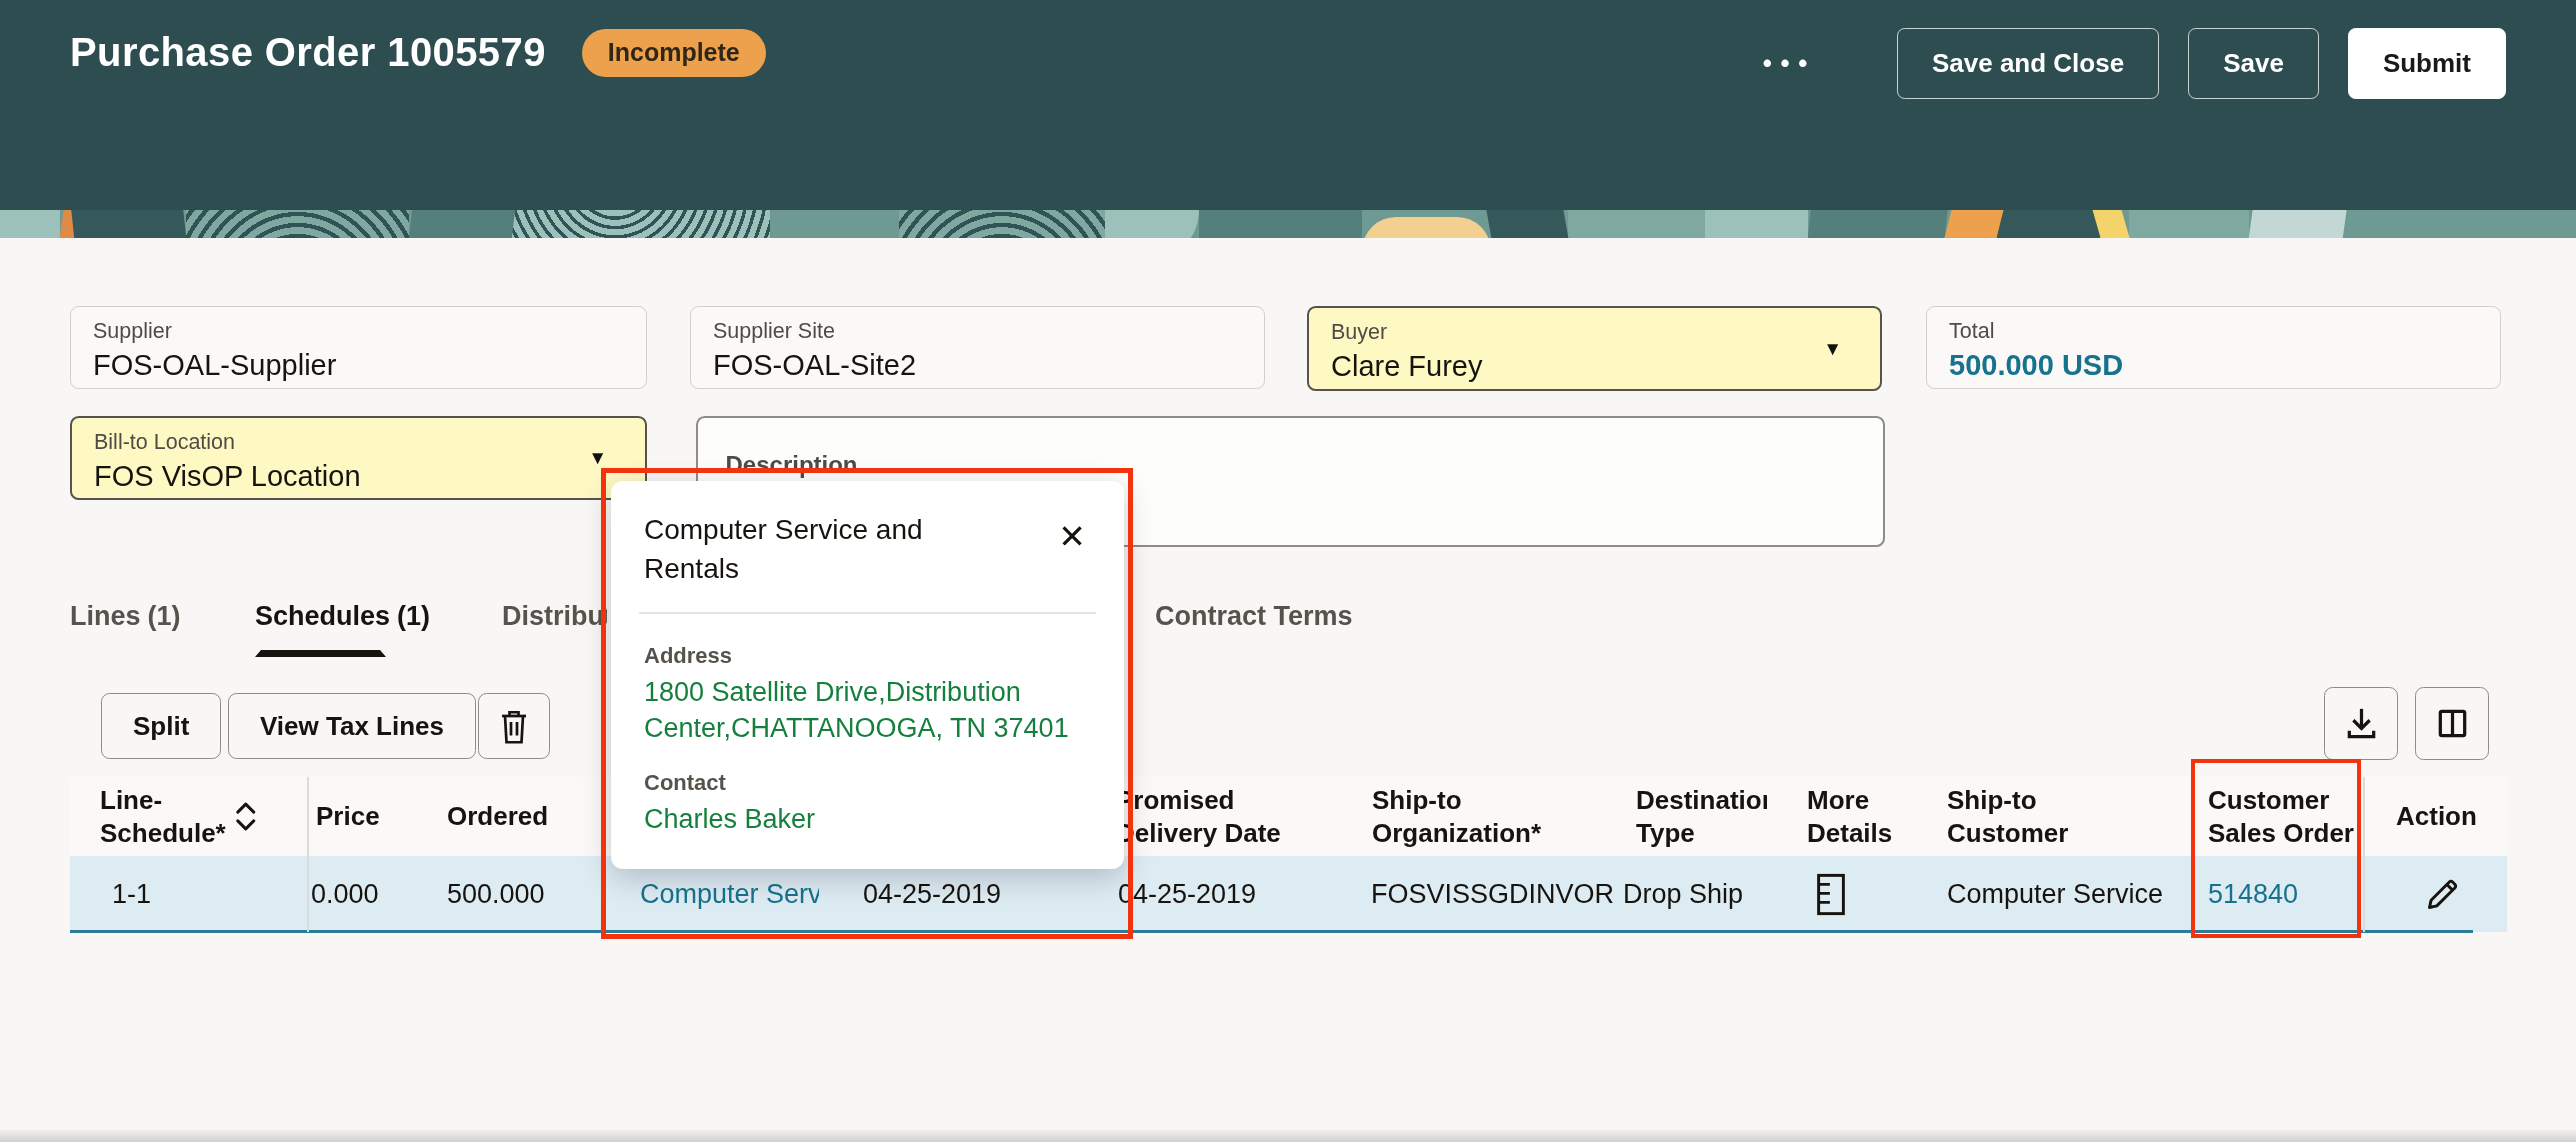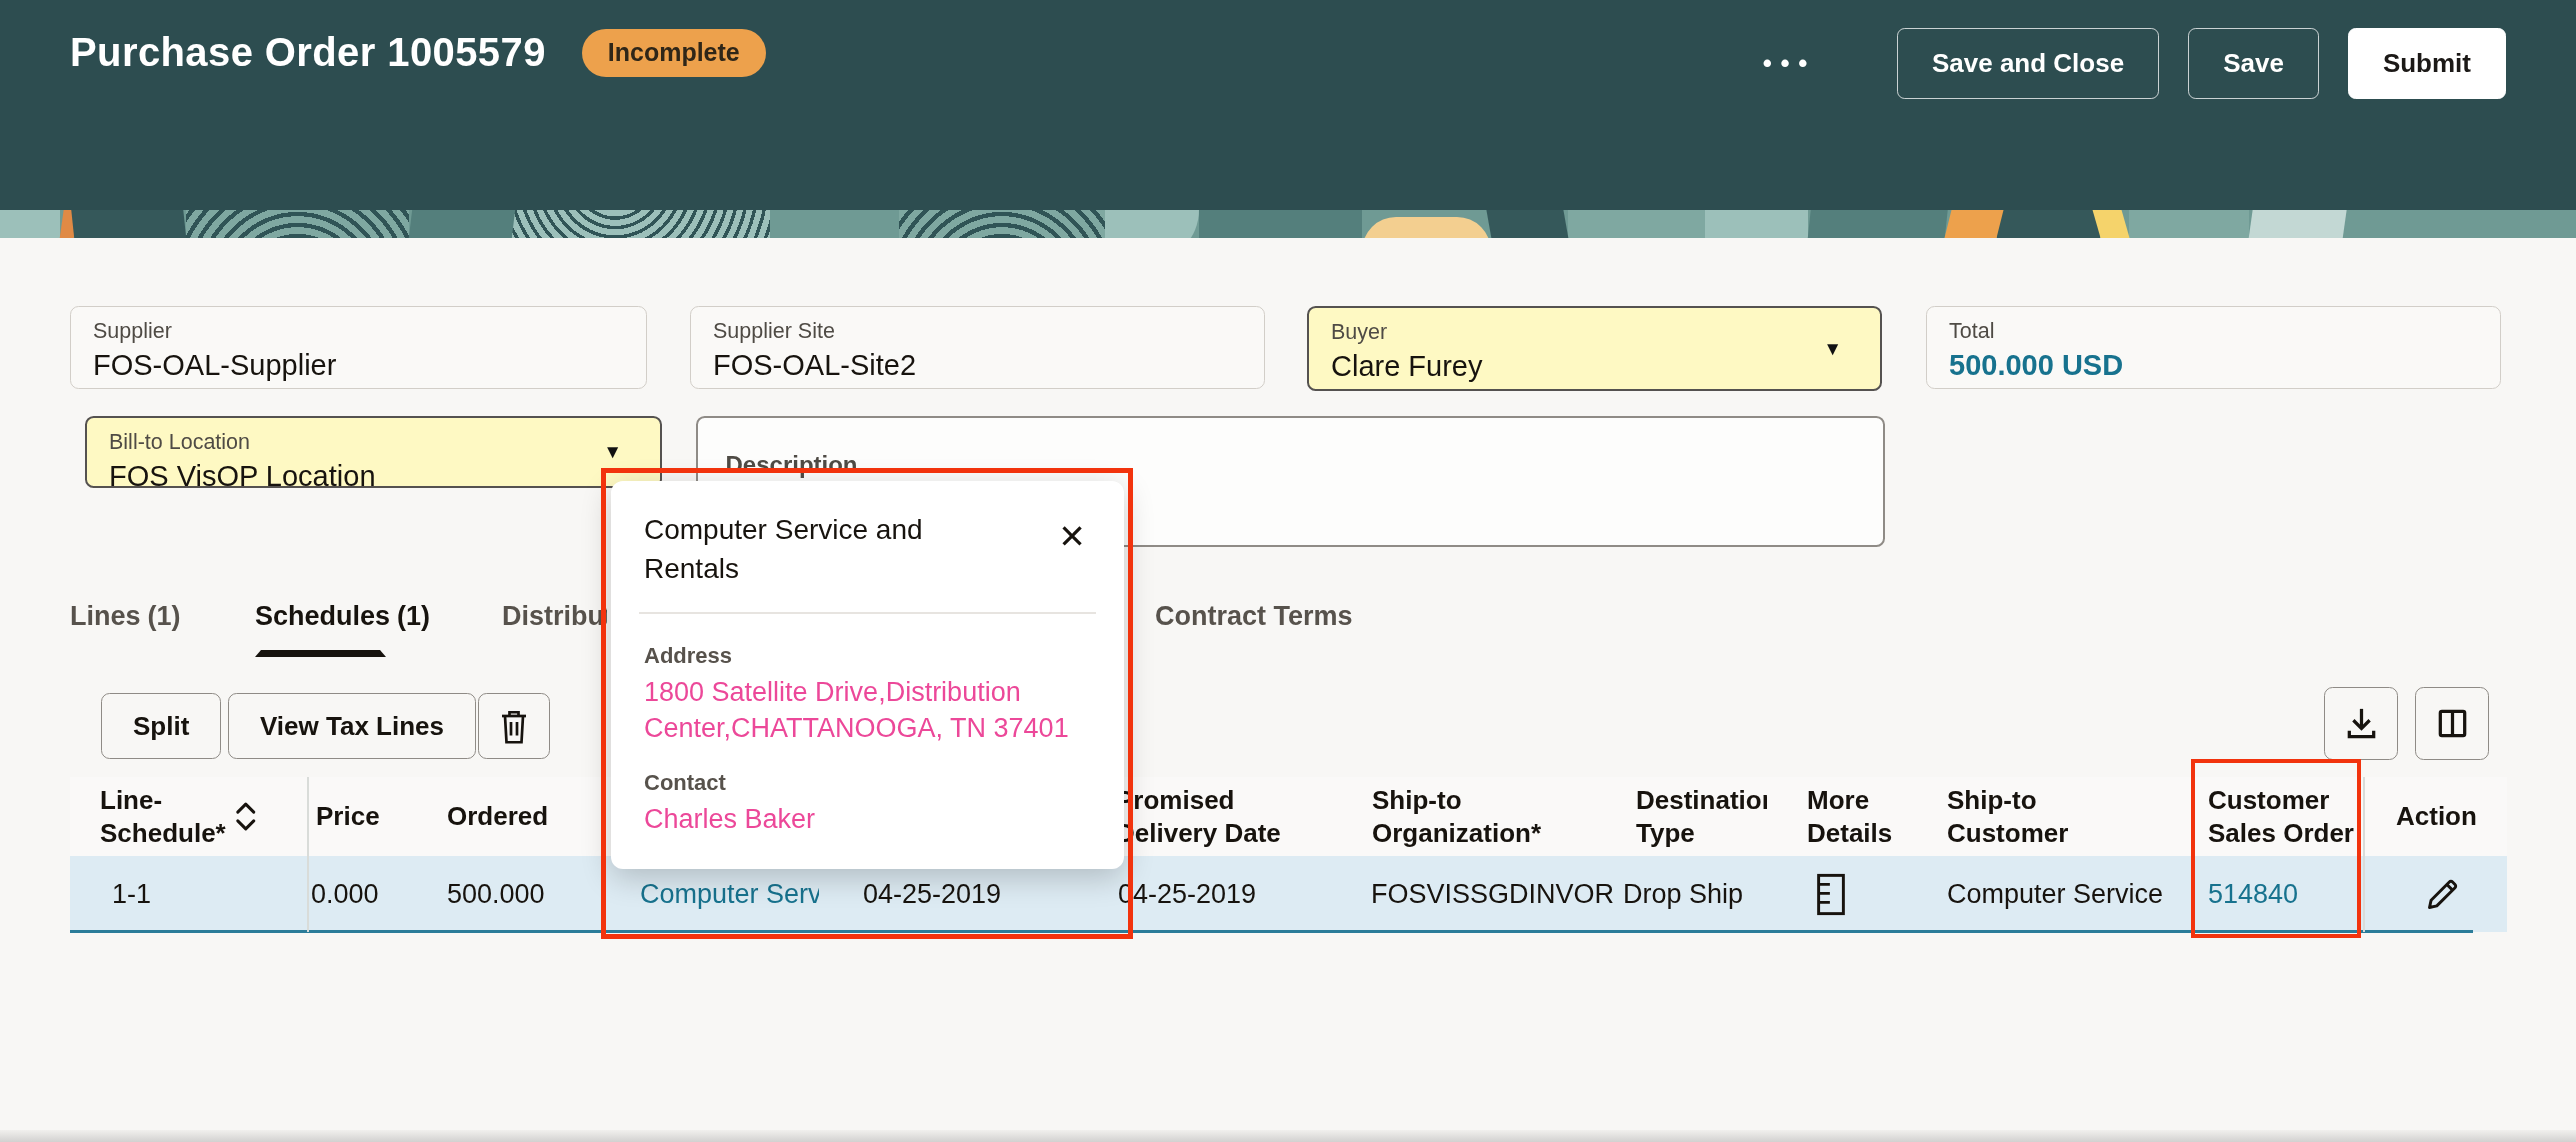--- a/index.html
+++ b/index.html
@@ -64,21 +64,21 @@
   .colsep { position:absolute; top:777px; width:1.7px; height:155px; background:#d9dcd9; }
 
   
   .red-box { position:absolute; border:5.2px solid #f2330d; z-index:40; pointer-events:none; }
   .popup { position:absolute; left:611px; top:481px; width:513px; height:388px; background:#fff;
            border-radius:12px; box-shadow:0 8.6px 31px rgba(0,0,0,.20); z-index:30; padding:29px 33px; }
   .popup .ptitle { font-size:28px; line-height:39px; color:#17130e; width:369px; }
   .popup .pclose { position:absolute; right:38px; top:39px; font-size:33px; color:#17130e; cursor:pointer; line-height:1; }
   .popup .pdiv { height:1.7px; background:#e7e4e0; margin:24px -5.2px 0 -5.2px; }
   .popup .plbl { font-size:22px; font-weight:700; color:#57524c; margin-top:29px; }
-  .popup .pval { font-size:27px; line-height:36px; color:#ec4899; margin-top:5.2px; }
+  .popup .pval { font-size:27px; line-height:36px; color:#15803d; margin-top:5.2px; }
 
   .bottom-strip { position:absolute; left:0; top:1130px; width:2576px; height:13px;
                   background:linear-gradient(#f1f0ee, #cfcecd); }
   svg { display:block; }
 </style>
 </head>
 <body>
 
 <div class="hdr">
   <div class="hdr-title-row">
@@ -128,21 +128,21 @@
 <div class="fld combo" style="left:1307px;top:306px;width:575px;height:85px">
   <div class="lbl">Buyer</div>
   <div class="val">Clare Furey</div>
   <span class="caret">▼</span>
 </div>
 <div class="fld total" style="left:1926px;top:306px;width:575px;height:83px">
   <div class="lbl">Total</div>
   <div class="val">500.000 USD</div>
 </div>
 
-<div class="fld combo" style="left:85px;top:416px;width:577px;height:72px">
+<div class="fld combo" style="left:70px;top:416px;width:577px;height:84px">
   <div class="lbl">Bill-to Location</div>
   <div class="val">FOS VisOP Location</div>
   <span class="caret">▼</span>
 </div>
 <div class="descbox" style="left:696px;top:416px;width:1189px;height:131px">
   <div class="lbl">Description</div>
 </div>
 
 <div class="tab" style="left:70px">
   <span>Lines</span><span class="cnt">(1)</span>

